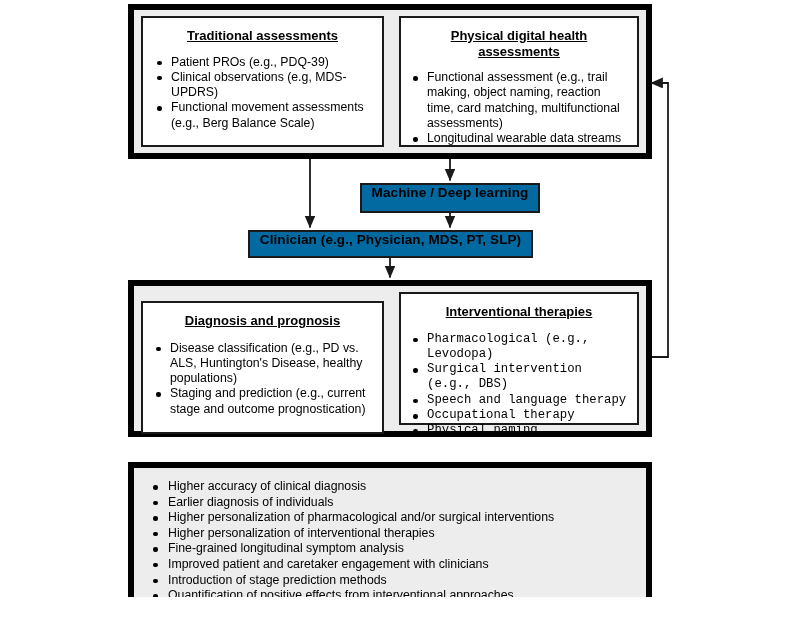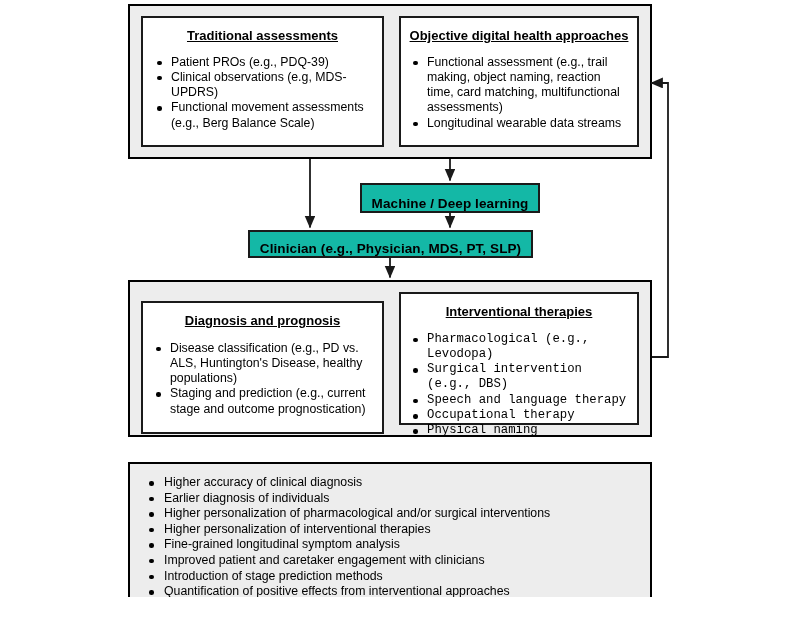--- a/index.html
+++ b/index.html
@@ -15,36 +15,36 @@
   #canvas {
     position: relative;
     width: 800px;
     height: 597px;
     background: #ffffff;
     overflow: hidden;
   }
   .container-box {
     position: absolute;
     background: #ededed;
-    border: 2px solid #000000;
+    border: 6px solid #000000;
     box-sizing: border-box;
   }
   .inner-box {
     position: absolute;
     background: #ffffff;
     border: 2px solid #1a1a1a;
     box-sizing: border-box;
   }
   .plain-box {
     position: absolute;
-    background: #14b8a6;
+    background: #0369a1;
     border: 2px solid #1a1a1a;
     box-sizing: border-box;
     display: flex;
-    align-items: flex-end;
+    align-items: flex-start;
     justify-content: center;
   }
   .plain-box .box-label {
     font-size: 13.5px;
     font-weight: bold;
     letter-spacing: 0.1px;
     white-space: nowrap;
   }
   .box-title {
     text-align: center;
@@ -103,21 +103,21 @@
   <div class="inner-box" style="left:141px; top:16px; width:243px; height:131px; padding:10px 10px 0 10px;">
     <div class="box-title">Traditional assessments</div>
     <ul class="bullets" style="margin-top:11px;">
       <li>Patient PROs (e.g., PDQ-39)</li>
       <li>Clinical observations (e.g, MDS-UPDRS)</li>
       <li>Functional movement assessments (e.g., Berg Balance Scale)</li>
     </ul>
   </div>
 
   <div class="inner-box" style="left:399px; top:16px; width:240px; height:131px; padding:10px 8px 0 8px;">
-    <div class="box-title">Objective digital health approaches</div>
+    <div class="box-title">Physical digital health assessments</div>
     <ul class="bullets" style="margin-top:11px;">
       <li>Functional assessment (e.g., trail making, object naming, reaction time, card matching, multifunctional assessments)</li>
       <li>Longitudinal wearable data streams</li>
     </ul>
   </div>
 
   <div class="plain-box" style="left:360px; top:183px; width:180px; height:30px;">
     <span class="box-label">Machine / Deep learning</span>
   </div>
 

